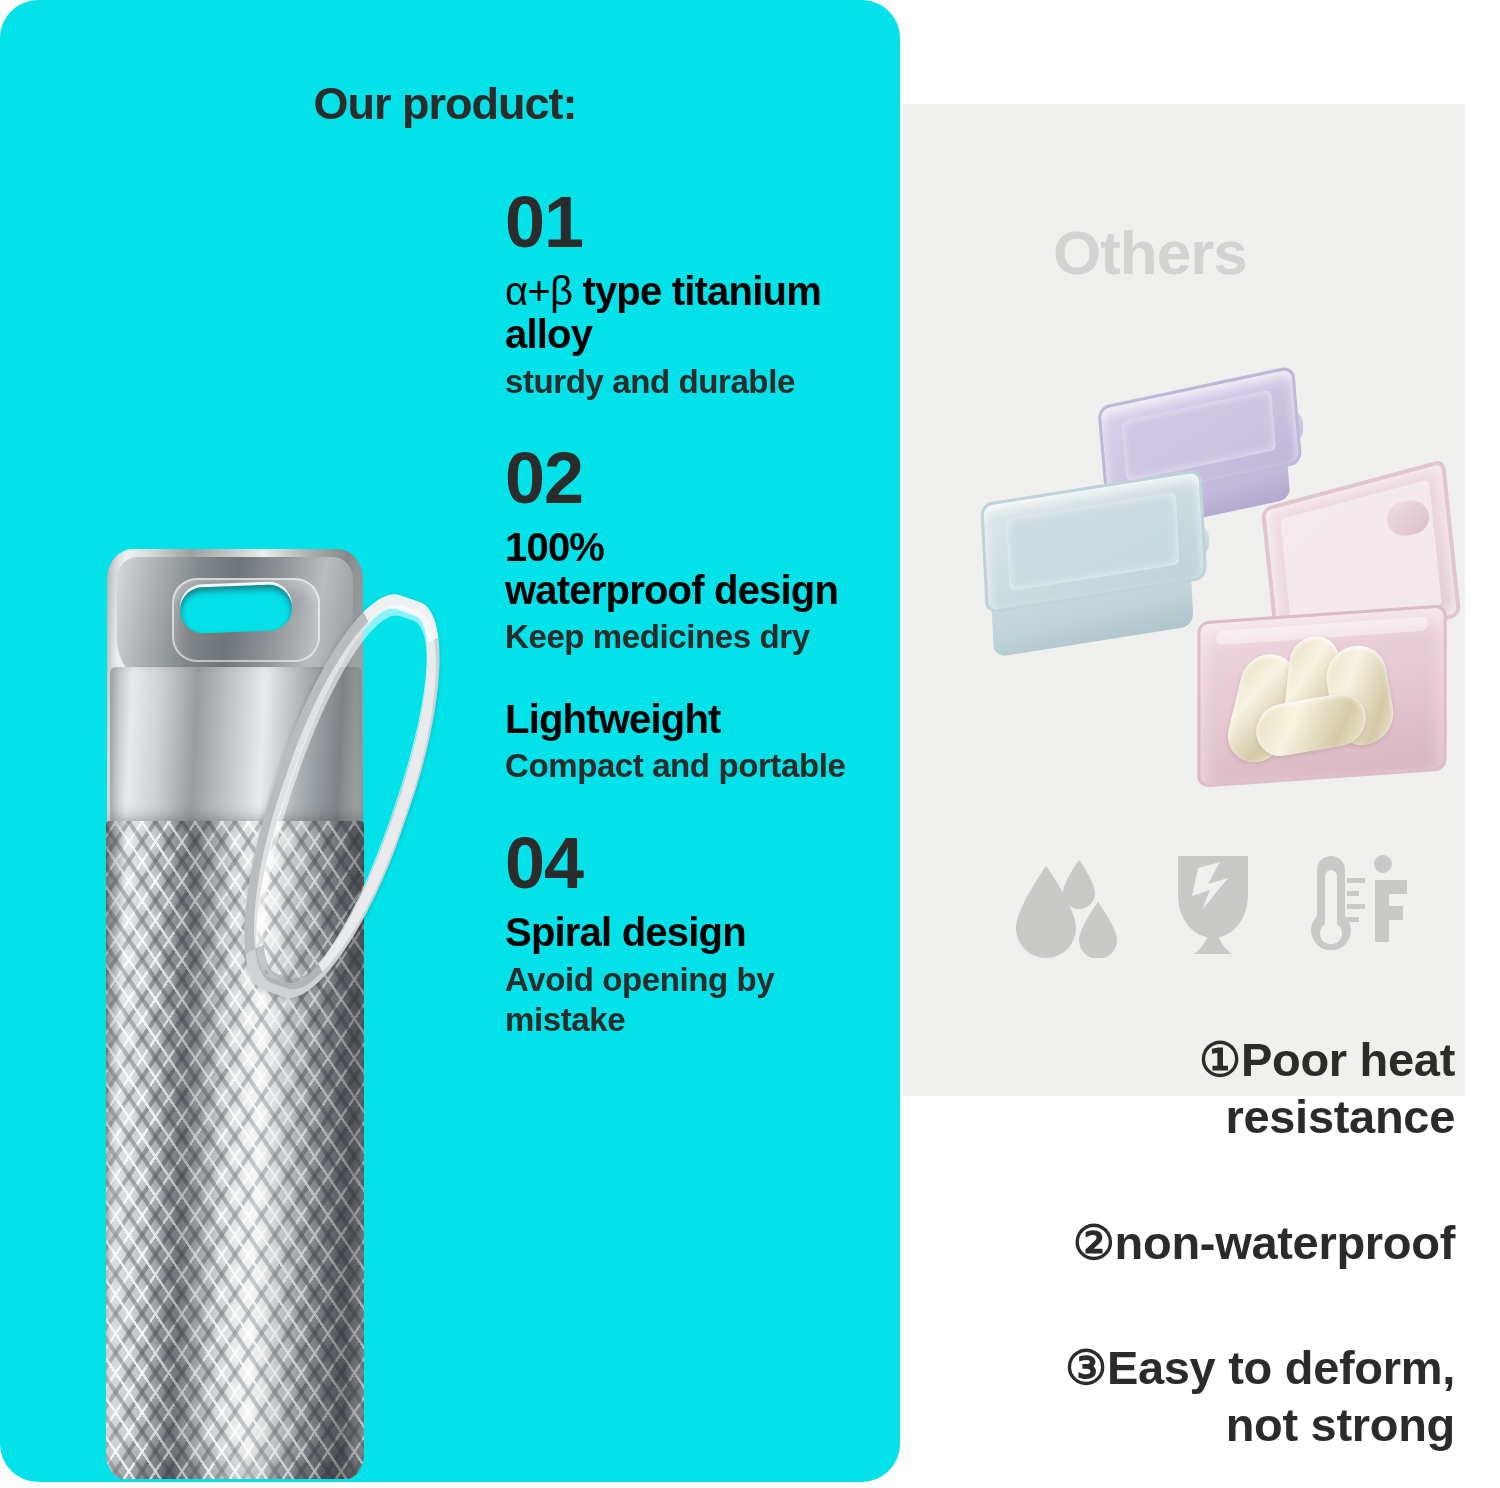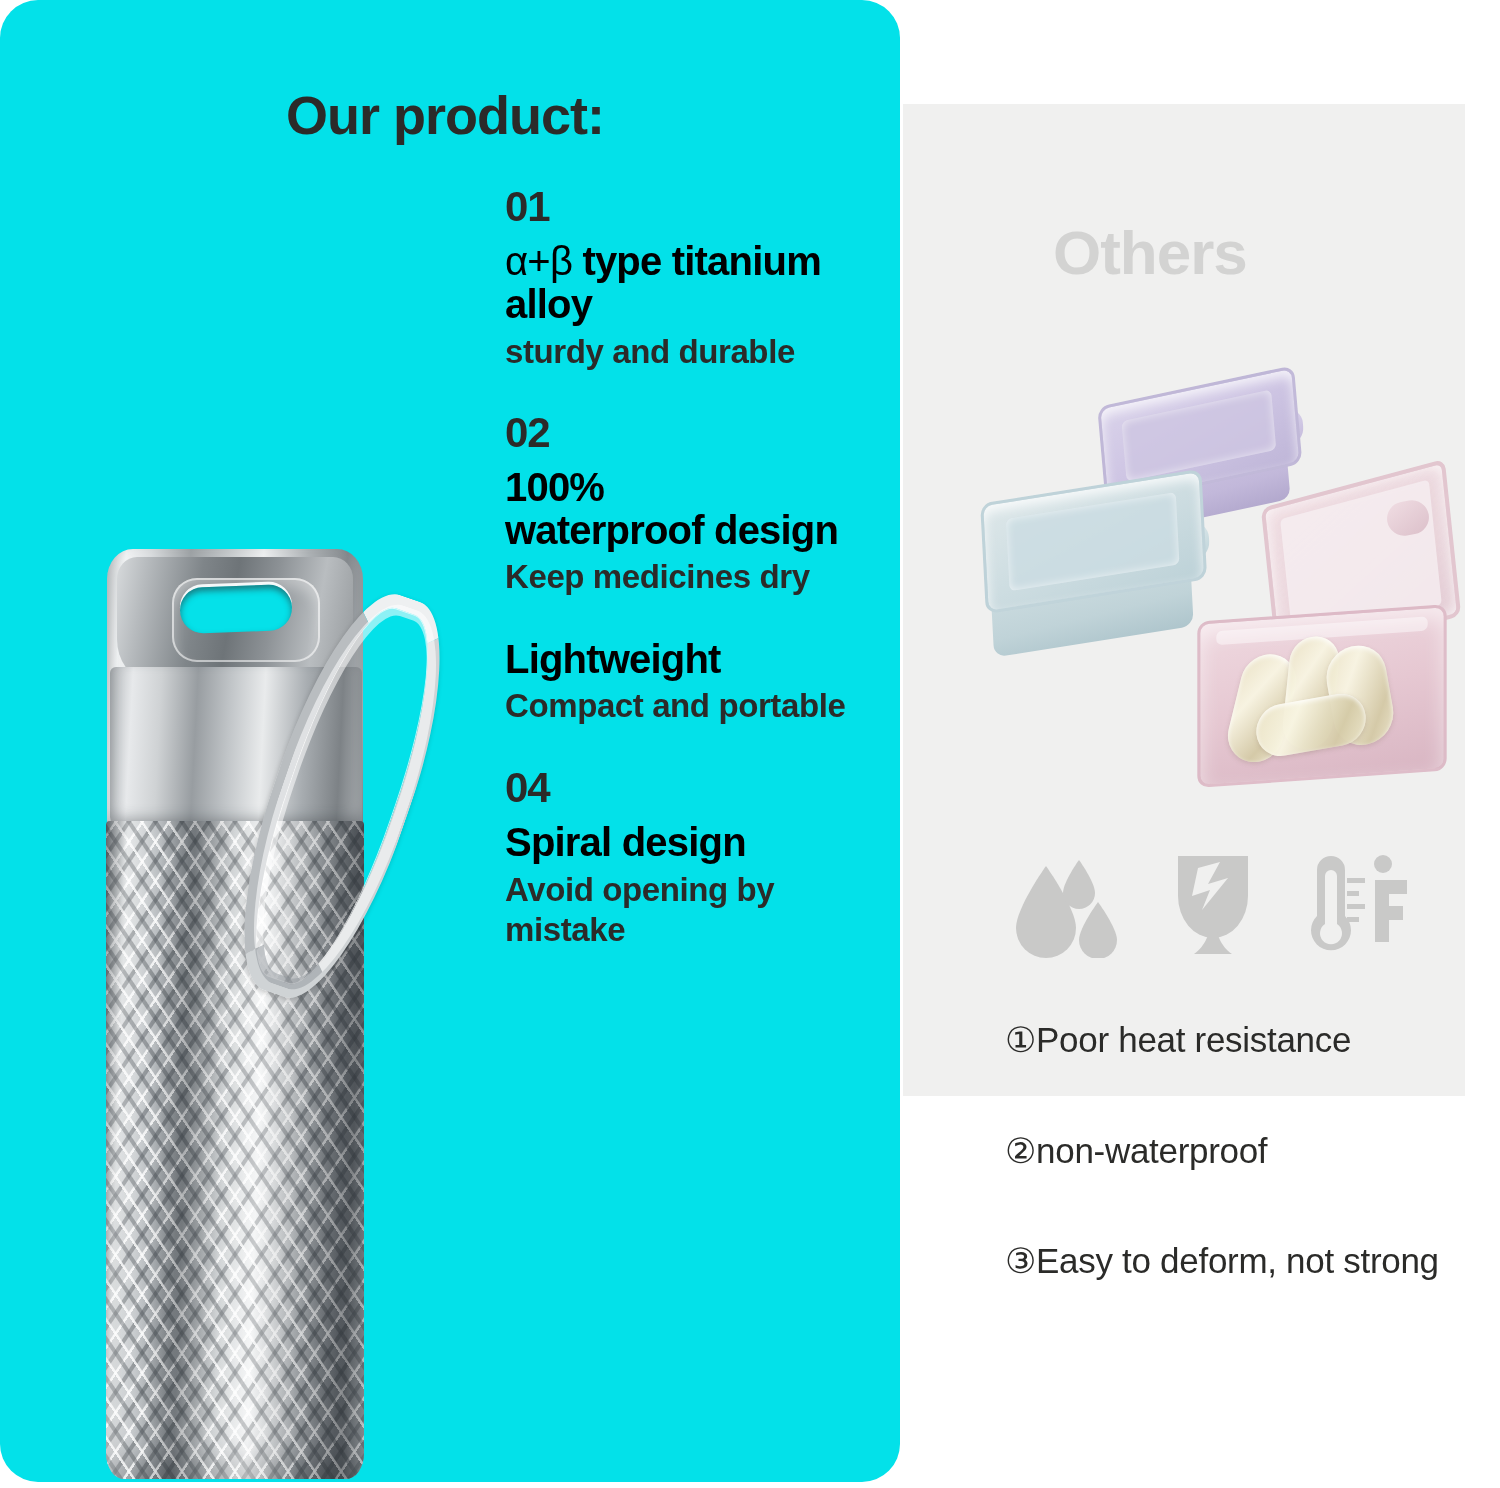--- a/index.html
+++ b/index.html
@@ -26,37 +26,37 @@
     background: #03E1E9;
     border-radius: 38px;
     overflow: hidden;
   }
   .product-title {
     position: absolute;
     left: 0;
     top: 48px;
     width: 890px;
     text-align: center;
-    font-size: 54px;
+    font-size: 45px;
     font-weight: 700;
     letter-spacing: -1px;
     color: #2b2b29;
   }
 
   
   .features {
     position: absolute;
     left: 505px;
     top: 186px;
     width: 375px;
   }
   .feature { margin-bottom: 40px; }
   .feature:last-child { margin-bottom: 0; }
   .feat-num {
-    font-size: 42px;
+    font-size: 72px;
     font-weight: 700;
     color: #2b2b29;
     line-height: 1.0;
     letter-spacing: -1px;
     margin-bottom: 12px;
   }
   .feat-head {
     font-size: 40px;
     font-weight: 700;
     color: #000000;
@@ -424,26 +424,27 @@
   .warn-icon svg { width: 100%; height: 100%; display: block; }
 
   
   .drawbacks {
     position: absolute;
     left: 102px;
     top: 880px;
     width: 450px;
   }
   .drawback {
-    font-size: 35px;
-    font-weight: 400;
+    font-size: 47px;
+    font-weight: 700;
     color: #2b2b29;
     line-height: 1.22;
     letter-spacing: -0.3px;
     margin-bottom: 68px;
+    text-align: right;
   }
   .drawback:last-child { margin-bottom: 16px; }
 </style>
 </head>
 <body>
 
 <section class="product-panel">
 
   <h1 class="product-title">Our product:</h1>
 

